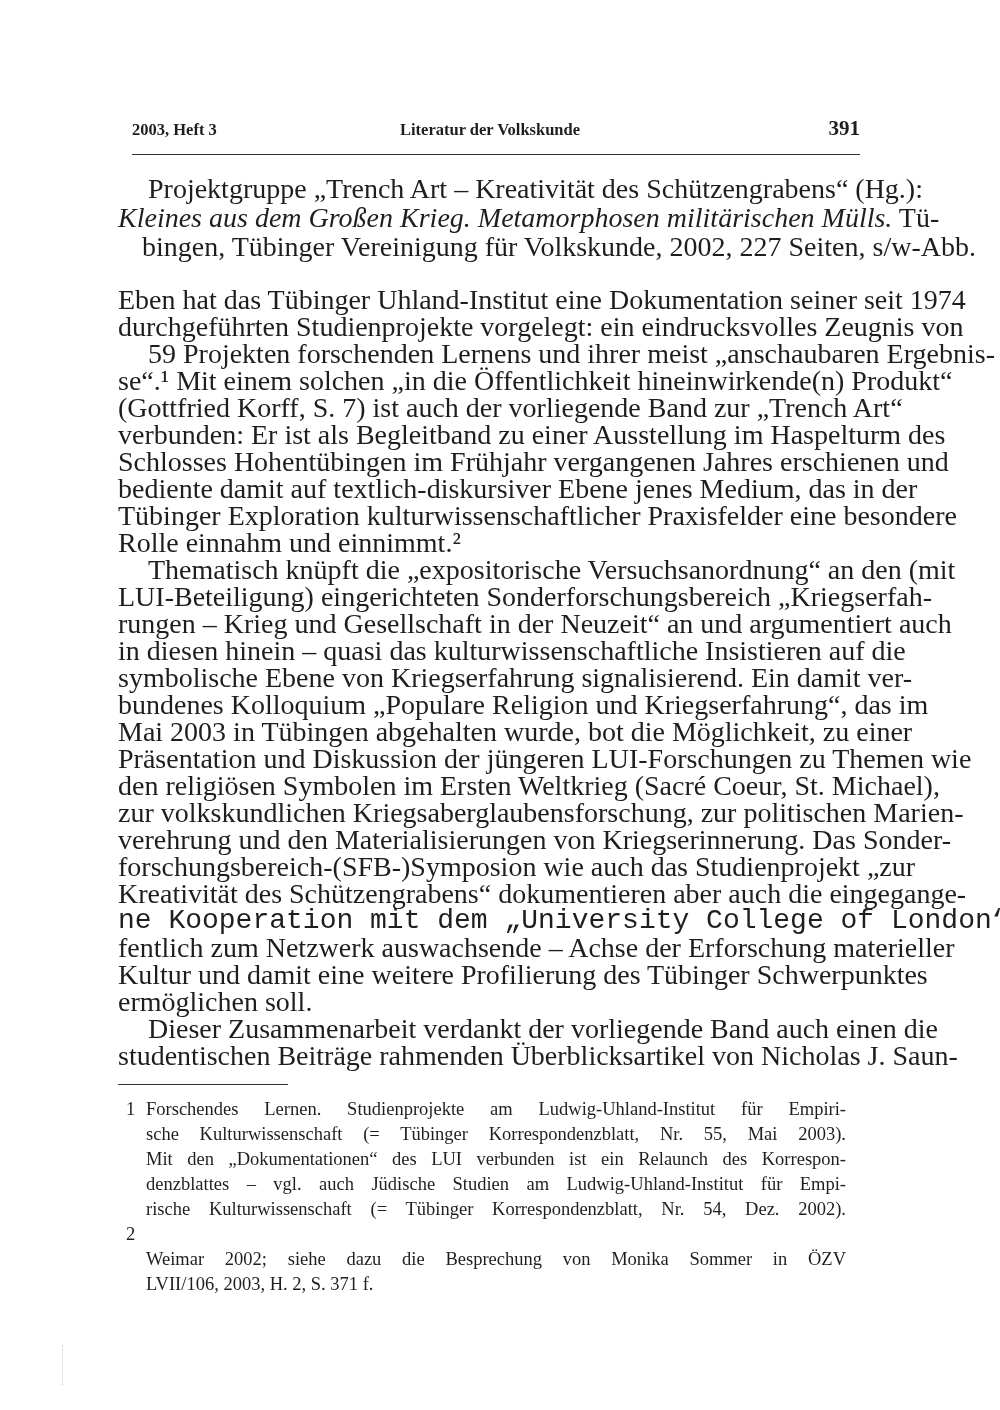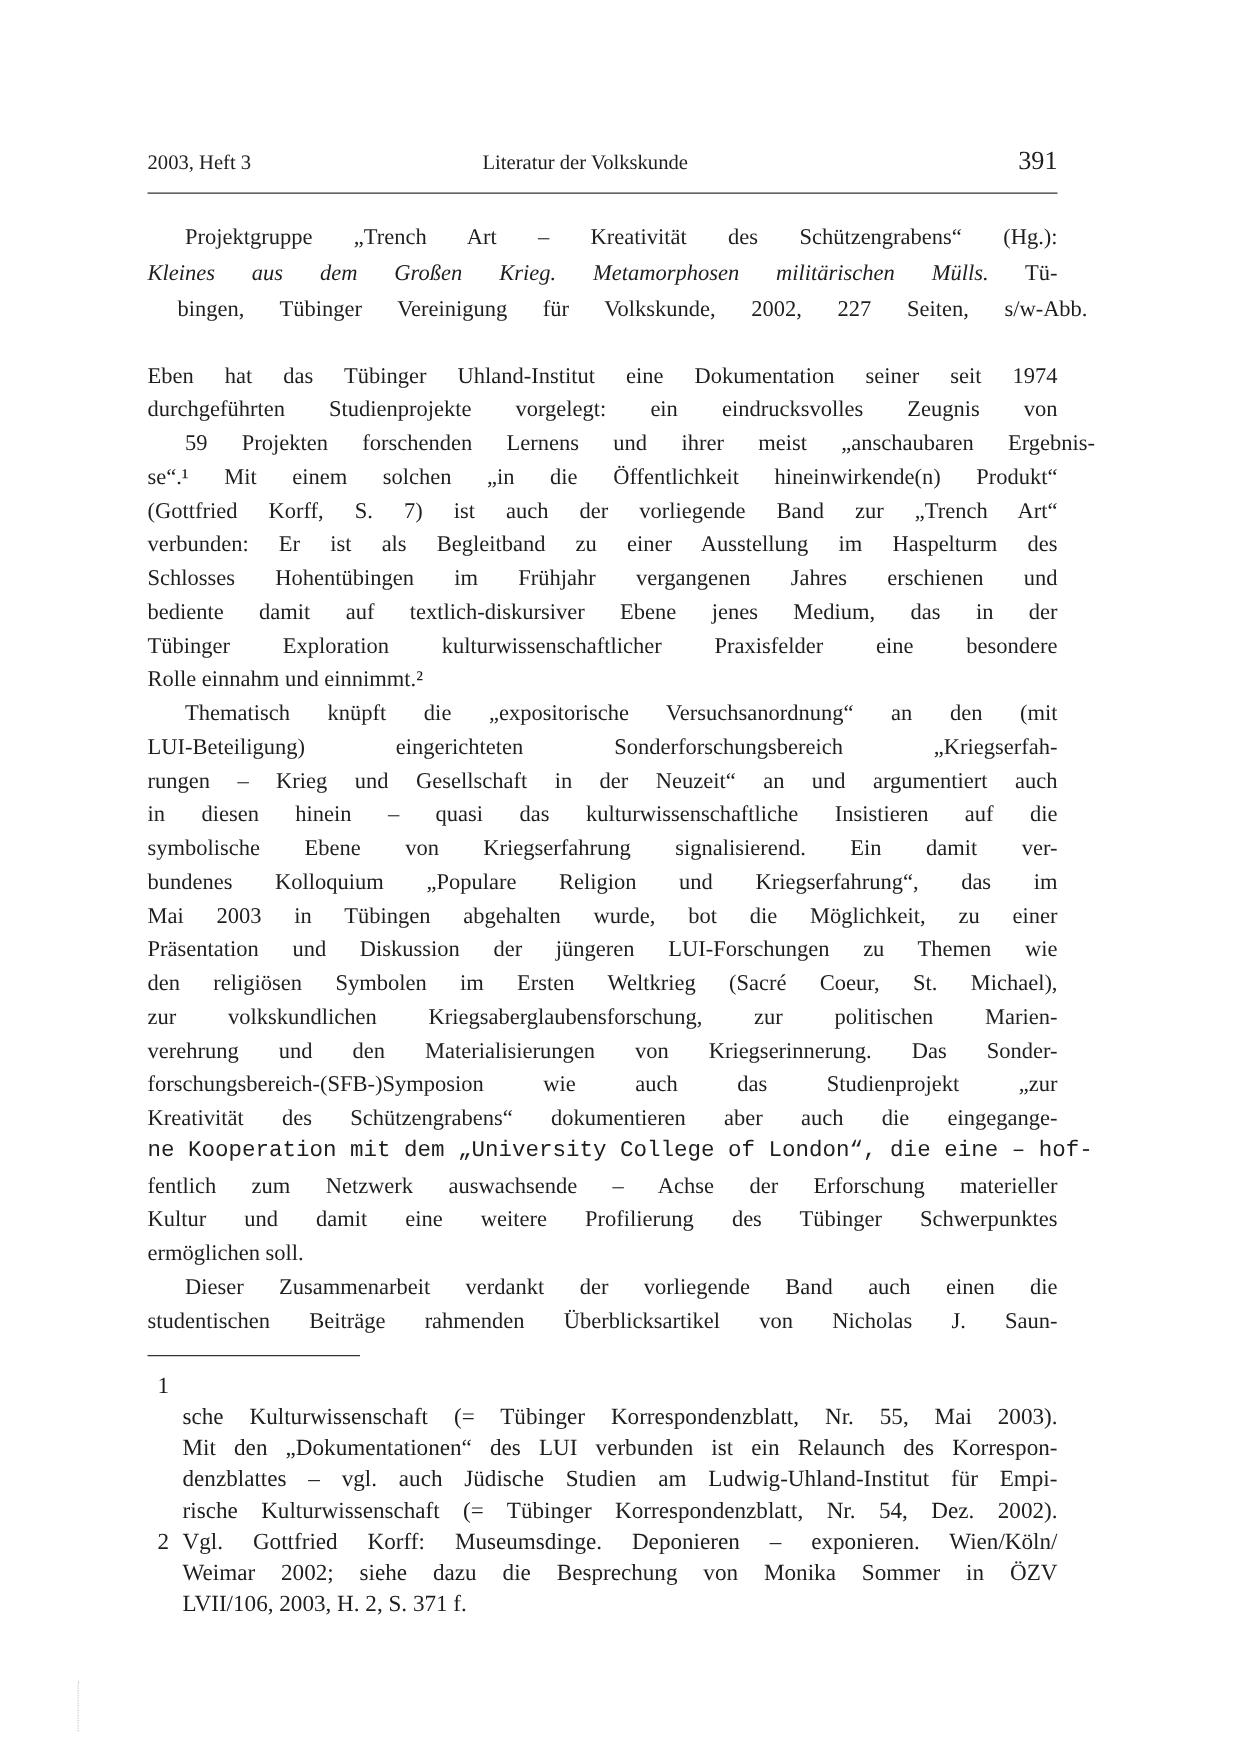--- a/index.html
+++ b/index.html
@@ -2,29 +2,30 @@
 <html><head>
   <meta charset="utf-8">
   <style>
     html, body { margin: 0; padding: 0; }
     body {
       width: 1000px; height: 1410px; background: #ffffff; position: relative;
       font-family: "Liberation Serif", "DejaVu Serif", serif; color: #1e1e1e;
       overflow: hidden;
     }
     .header {
-      position: absolute; left: 118px; top: 118px; width: 728px; height: 36px;
+      position: absolute; left: 132px; top: 118px; width: 728px; height: 36px;
       border-bottom: 1.5px solid #333;
+      font-weight: bold;
     }
     .header span { position: absolute; top: 2px; font-size: 16.5px; }
     .hdr-left { left: 0; }
     .hdr-center { left: 268px; }
     .hdr-right { right: 0; font-size: 21px !important; top: -2px !important; }
     .line {
-      position: absolute; left: 118px; width: 728px; font-size: 18px;
+      position: absolute; left: 118px; width: 728px; font-size: 28px;
       white-space: nowrap; text-align: justify; text-align-last: justify; line-height: 26px;
     }
     .line.last { text-align-last: left; }
     .line.indent { left: 148px; width: 698px; }
     .fn-rule { position: absolute; left: 118px; top: 1084px; width: 170px; border-top: 1.5px solid #333; }
     .fn {
       position: absolute; left: 146px; width: 700px; font-size: 18.5px; line-height: 24px;
       white-space: nowrap; text-align: justify; text-align-last: justify;
     }
     .fn.last { text-align-last: left; }
@@ -81,25 +82,25 @@
 </div>
 
 <div>
   <div class="line indent" style="top:1016px;">Dieser Zusammenarbeit verdankt der vorliegende Band auch einen die</div>
   <div class="line" style="top:1043px;">studentischen Beiträge rahmenden Überblicksartikel von Nicholas J. Saun-</div>
 </div>
 
 <div class="fn-rule"></div>
 
 <div>
-  <div class="fn" style="top:1097px;"><span class="fn-num">1</span></div>
+  <div class="fn" style="top:1097px;"><span class="fn-num">1</span><span>Forschendes Lernen. Studienprojekte am Ludwig-Uhland-Institut für Empiri-</span></div>
   <div class="fn" style="top:1122px;">sche Kulturwissenschaft (= Tübinger Korrespondenzblatt, Nr. 55, Mai 2003).</div>
   <div class="fn" style="top:1147px;">Mit den „Dokumentationen“ des LUI verbunden ist ein Relaunch des Korrespon-</div>
   <div class="fn" style="top:1172px;">denzblattes – vgl. auch Jüdische Studien am Ludwig-Uhland-Institut für Empi-</div>
   <div class="fn" style="top:1197px;">rische Kulturwissenschaft (= Tübinger Korrespondenzblatt, Nr. 54, Dez. 2002).</div>
 </div>
 <div>
-  <div class="fn" style="top:1222px;"><span class="fn-num">2</span><span>Vgl. Gottfried Korff: Museumsdinge. Deponieren – exponieren. Wien/Köln/</span></div>
+  <div class="fn" style="top:1222px;"><span class="fn-num">2</span></div>
   <div class="fn" style="top:1247px;">Weimar 2002; siehe dazu die Besprechung von Monika Sommer in ÖZV</div>
   <div class="fn last" style="top:1272px;">LVII/106, 2003, H. 2, S. 371 f.</div>
 </div>
 
 <div class="margin-mark"></div>
 
 </body></html>

